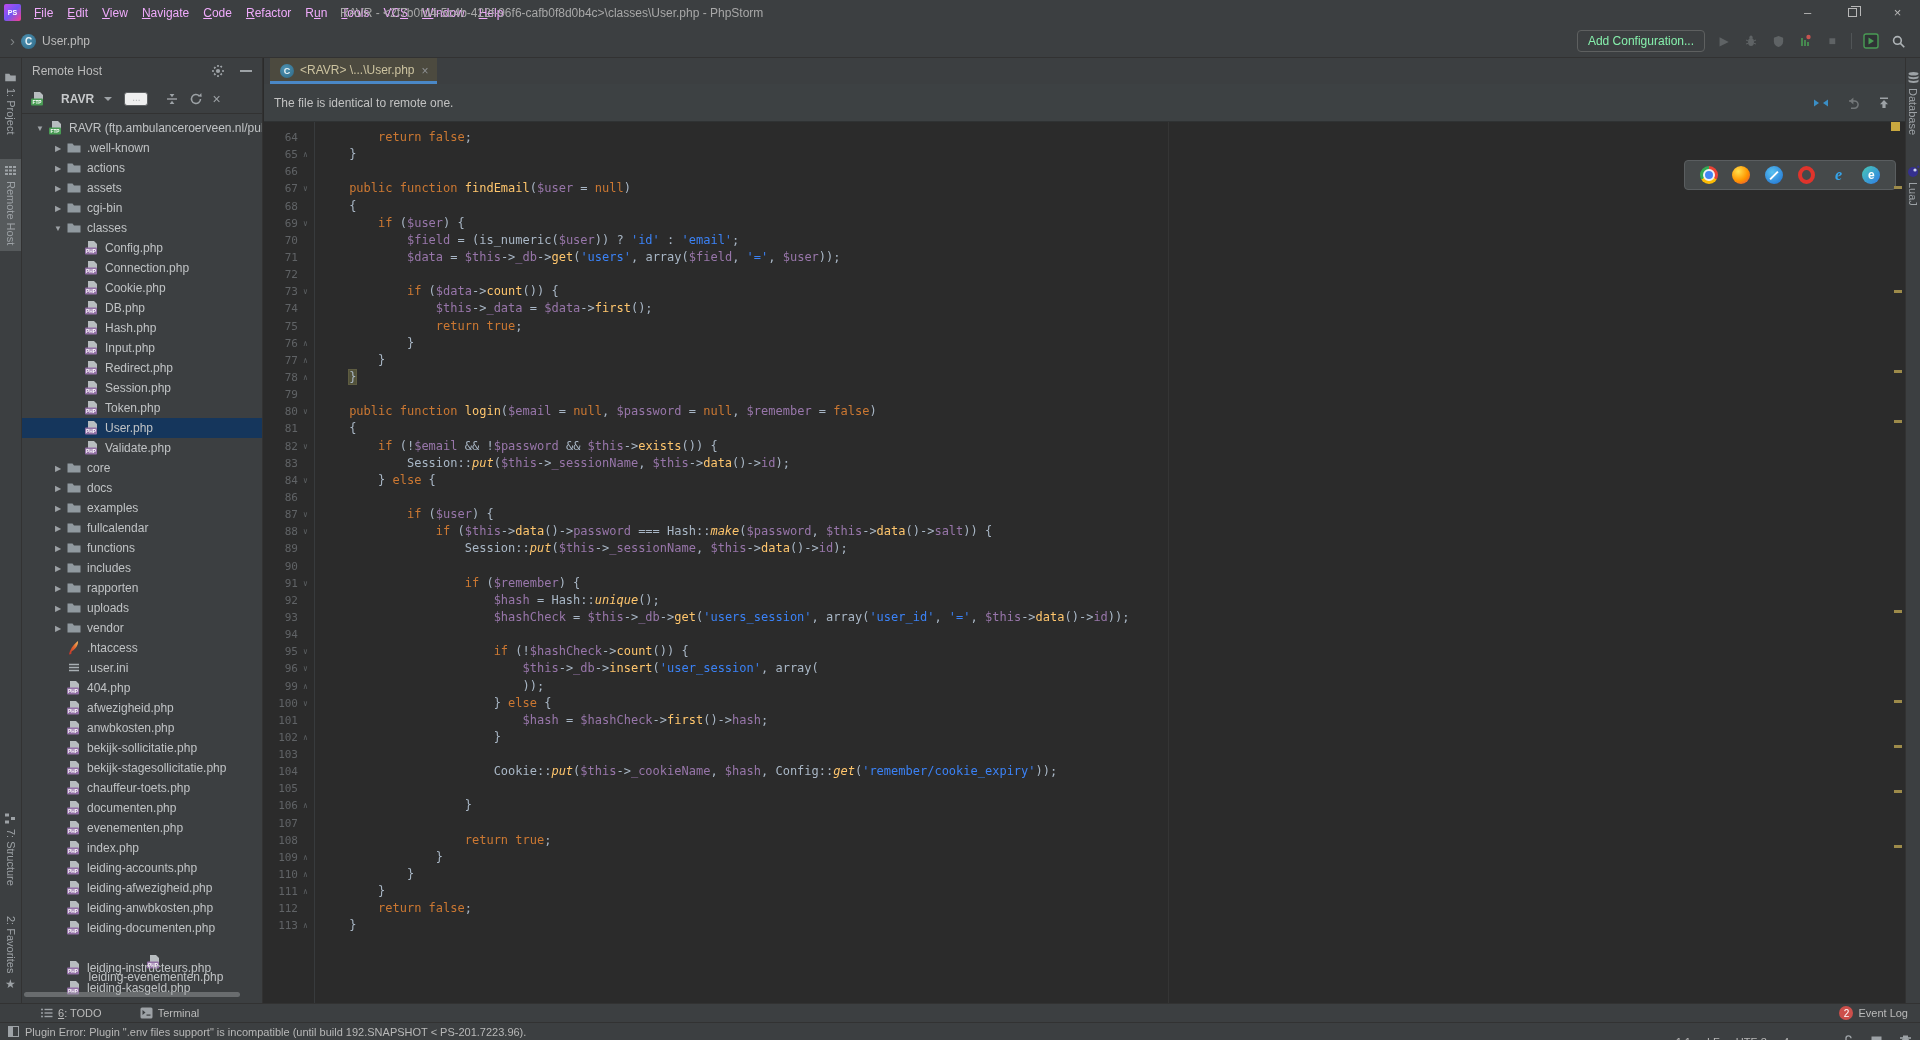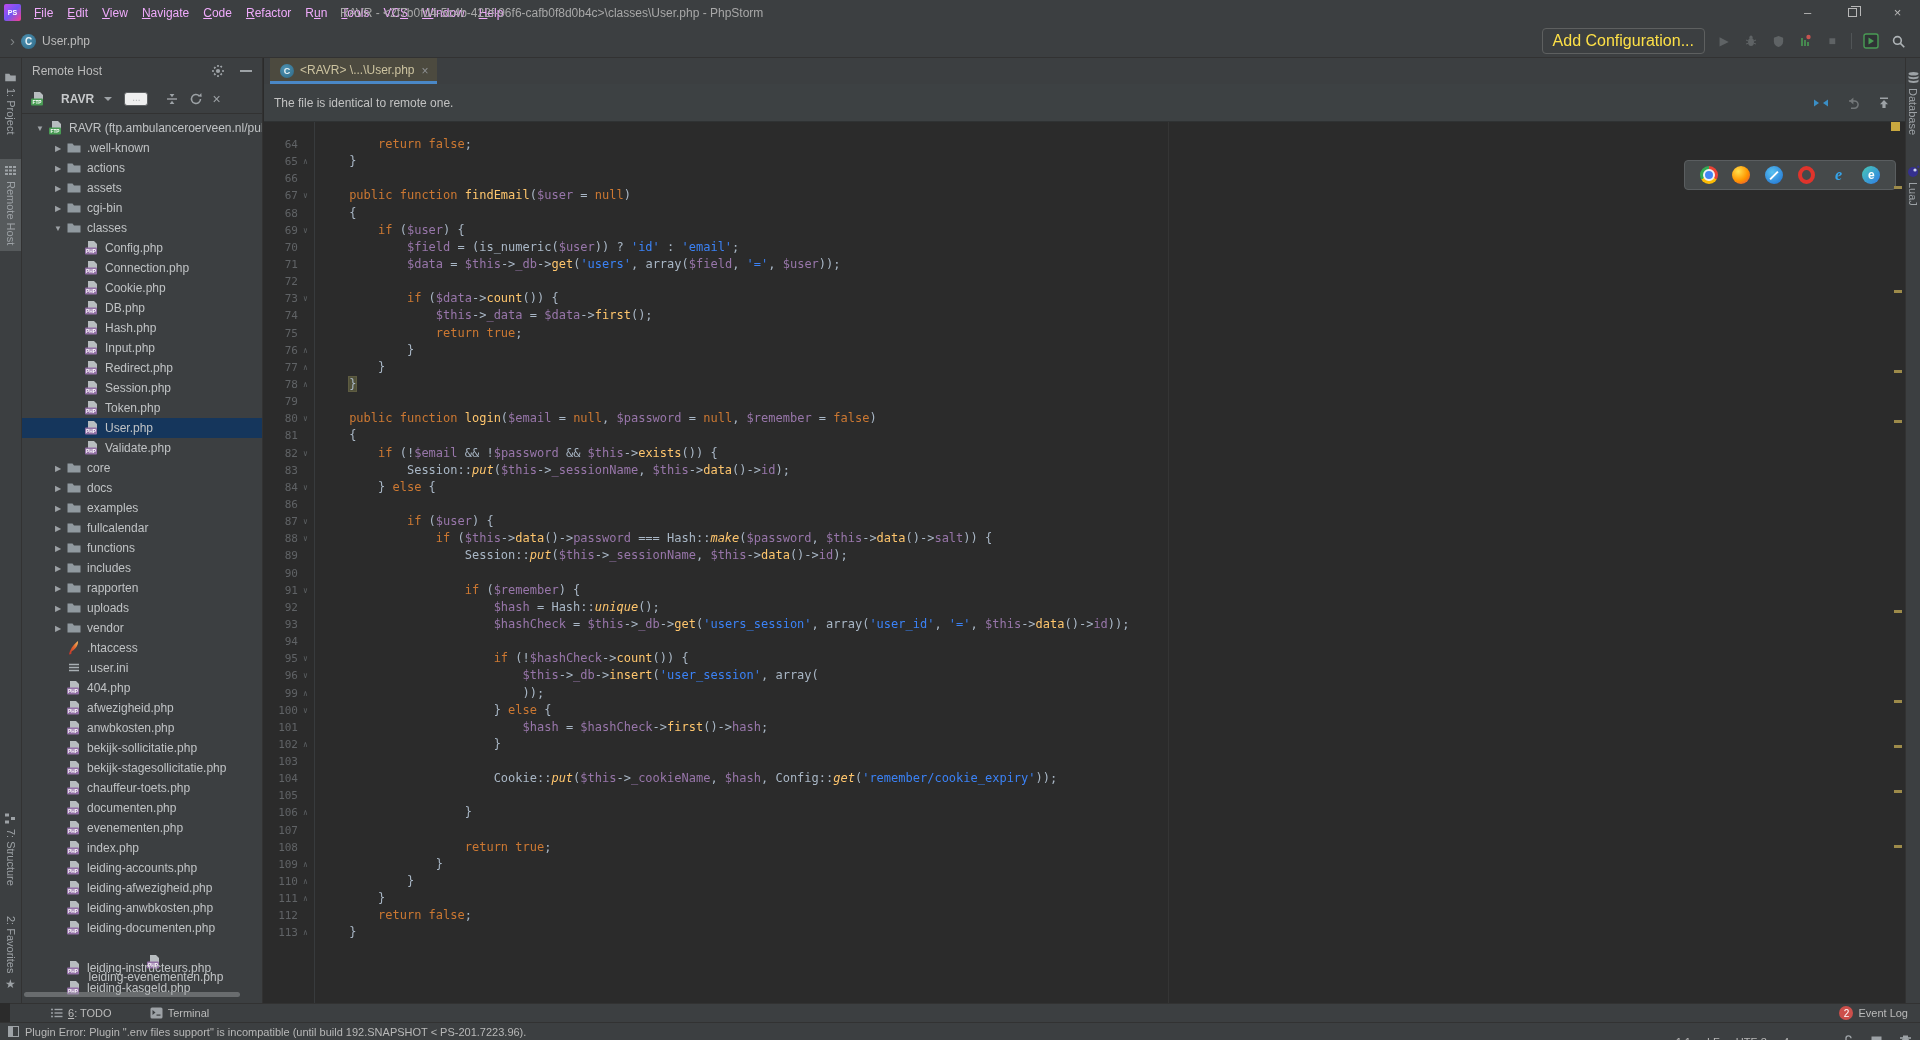--- a/index.html
+++ b/index.html
@@ -16,21 +16,21 @@
   .win-btn { width:45px; height:25px; display:flex; align-items:center; justify-content:center; color:#b8b8b8; font-size:13px; }
   .restore-glyph { width:9px; height:9px; border:1px solid #b8b8b8; position:relative; }
   .restore-glyph::before { content:""; position:absolute; left:2px; top:-3px; width:9px; height:9px; border:1px solid #b8b8b8; border-left:none; border-bottom:none; }
 
   
   .navbar { position:absolute; top:25px; left:0; right:0; height:33px; background:#3c3f41; border-bottom:1px solid #323232; display:flex; align-items:center; z-index:4; }
   .crumb-chevron { color:#7f8486; font-size:15px; margin:0 6px 2px 10px; }
   .class-icon { width:15px; height:15px; border-radius:50%; background:radial-gradient(circle at 38% 35%,#4e93b4,#2d6784); color:#e8f2f6; font-size:10px; font-weight:bold; display:inline-flex; align-items:center; justify-content:center; }
   .crumb-label { margin-left:6px; color:#bbbbbb; }
   .nav-actions { margin-left:auto; display:flex; align-items:center; gap:11px; margin-right:14px; }
-  .add-config { border:1px solid #5e6060; border-radius:4px; padding:3px 10px; color:#fde047; background:transparent; font-size:16px; }
+  .add-config { border:1px solid #5e6060; border-radius:4px; padding:3px 10px; color:#86efac; background:transparent; font-size:12px; }
   .act-icon { width:16px; height:16px; display:inline-flex; align-items:center; justify-content:center; }
   .dim { color:#5f6365; font-size:12px; }
   .sep-v { width:1px; height:16px; background:#515557; }
 
   
   .stripe { position:absolute; top:58px; bottom:37px; background:#3c3f41; z-index:3; }
   .stripe.left { left:0; width:22px; border-right:1px solid #323232; display:flex; flex-direction:column; }
   .stripe.right { right:0; width:15px; border-left:1px solid #323232; display:flex; flex-direction:column; align-items:center; }
   .stripe-group { display:flex; flex-direction:column; align-items:center; gap:20px; padding:8px 0; }
   .stripe-group.bottom { margin-top:auto; }
@@ -63,21 +63,21 @@
   .editor { position:absolute; top:58px; bottom:37px; left:264px; right:15px; background:#2b2b2b; }
   .tabbar { height:26px; background:#3c3f41; display:flex; align-items:flex-end; }
   .tab { height:26px; display:flex; align-items:center; padding:0 8px 0 10px; background:#4c4a3f; position:relative; margin-left:6px; }
   .tab::after { content:""; position:absolute; left:0; right:0; bottom:0; height:3px; background:#4a88c7; }
   .tab .class-icon { width:14px; height:14px; font-size:9px; }
   .tab-label { color:#ccc3a0; margin:0 7px 2px 6px; }
   .tab-close { color:#8e9193; font-size:12px; margin-bottom:1px; }
   .banner { height:38px; background:#3d4143; border-bottom:1px solid #2f3233; display:flex; align-items:center; padding-left:10px; color:#c2c2c2; }
   .banner-icons { margin-left:auto; display:flex; align-items:center; gap:16px; margin-right:14px; }
 
-  .code-area { position:absolute; top:64px; left:0; right:0; bottom:0; font-family:"DejaVu Sans Mono",monospace; font-size:12px; padding-top:14px; overflow:hidden; }
+  .code-area { position:absolute; top:64px; left:0; right:0; bottom:0; font-family:"DejaVu Sans Mono",monospace; font-size:12px; padding-top:7px; overflow:hidden; }
   .code-area::before { content:""; position:absolute; left:50px; top:0; bottom:0; width:1px; background:#383b3d; }
   .code-line { height:17.15px; line-height:17.15px; white-space:pre; }
   .ln { display:inline-block; width:34px; text-align:right; color:#606366; font-size:11px; font-family:"DejaVu Sans Mono",monospace; }
   .fold { display:inline-block; width:15px; text-align:center; color:#5c6063; font-size:8px; vertical-align:top; }
   .t-pl { color:#a9b7c6; } .t-k { color:#cc7832; } .t-st { color:#3b82f6; }
   .t-v { color:#9876aa; } .t-fn { color:#ffc66d; } .t-m { color:#ffc66d; }
   .t-it { color:#ffc66d; font-style:italic; }
   .t-hl { color:#a9b7c6; background:#51513a; outline:1px solid #5e5c41; }
   .margin-line { position:absolute; left:904px; top:64px; bottom:0; width:1px; background:#353535; }
 
@@ -89,21 +89,21 @@
   .b-safari { background:radial-gradient(circle at 40% 35%,#59c2f0,#1b6bd0); }
   .b-safari::after { content:""; width:2px; height:11px; background:#fff; transform:rotate(45deg); }
   .b-opera { background:transparent; border:4px solid #e0342c; width:17px; height:18px; }
   .b-ie { color:#35a3e8; font-size:16px; font-style:italic; font-family:"Liberation Serif",serif; }
   .b-edge { background:linear-gradient(135deg,#49c9b5,#2f7ce8); color:#fff; font-size:12px; }
 
   .insp-square { position:absolute; right:5px; top:64px; width:9px; height:9px; background:#c9a83f; }
   .stripe-mark { position:absolute; right:3px; width:8px; height:3px; background:#9d8b4a; }
 
   
-  .bottom-bar { position:absolute; left:0; right:0; bottom:18px; height:19px; background:#3c3f41; border-top:1px solid #323232; display:flex; align-items:center; font-size:11px; z-index:5;margin-left:10px; }
+  .bottom-bar { position:absolute; left:0; right:0; bottom:18px; height:19px; background:#3c3f41; border-top:1px solid #323232; display:flex; align-items:center; font-size:11px; z-index:5; }
   .tool-item { display:flex; align-items:center; gap:5px; margin-left:38px; color:#bbbbbb; }
   .tool-item:first-child { margin-left:40px; }
   .event-log { margin-left:auto; margin-right:12px; display:flex; align-items:center; gap:5px; }
   .badge { min-width:14px; height:14px; border-radius:8px; background:#cc4f4b; color:#fff; font-size:10px; display:flex; align-items:center; justify-content:center; padding:0 3px; }
   .status-bar { position:absolute; left:0; right:0; bottom:0; height:18px; background:#3c3f41; border-top:1px solid #323232; display:flex; align-items:center; font-size:11px; color:#b8b8b8; padding:0 8px; z-index:5; }
   .status-msg { margin-left:6px; }
   .status-right { margin-left:auto; display:flex; align-items:center; gap:16px;margin-top:20px; }
   .tw-toggle { width:11px; height:11px; border:1px solid #9da2a6; position:relative; }
   .tw-toggle::after { content:""; position:absolute; left:0; bottom:0; width:4px; height:9px; background:#9da2a6; }
   svg { display:block; }

